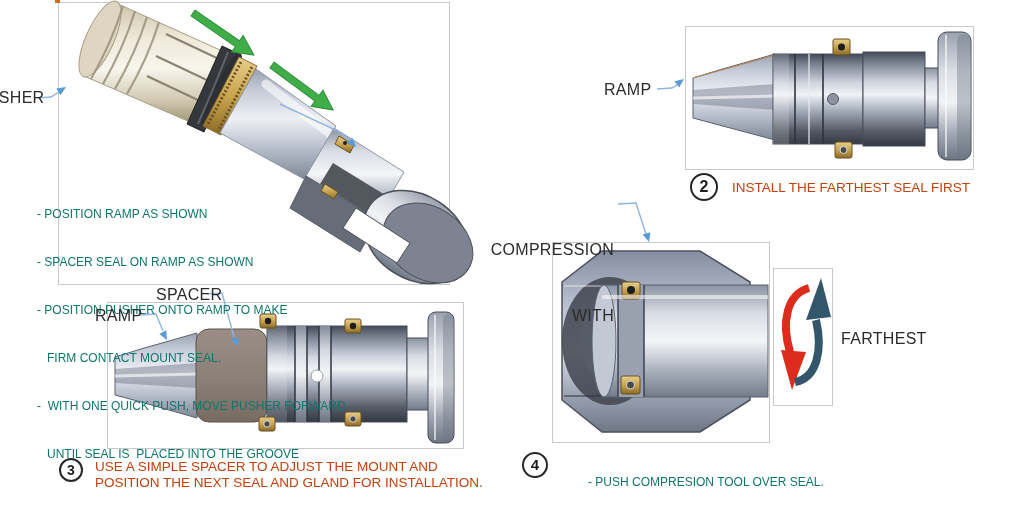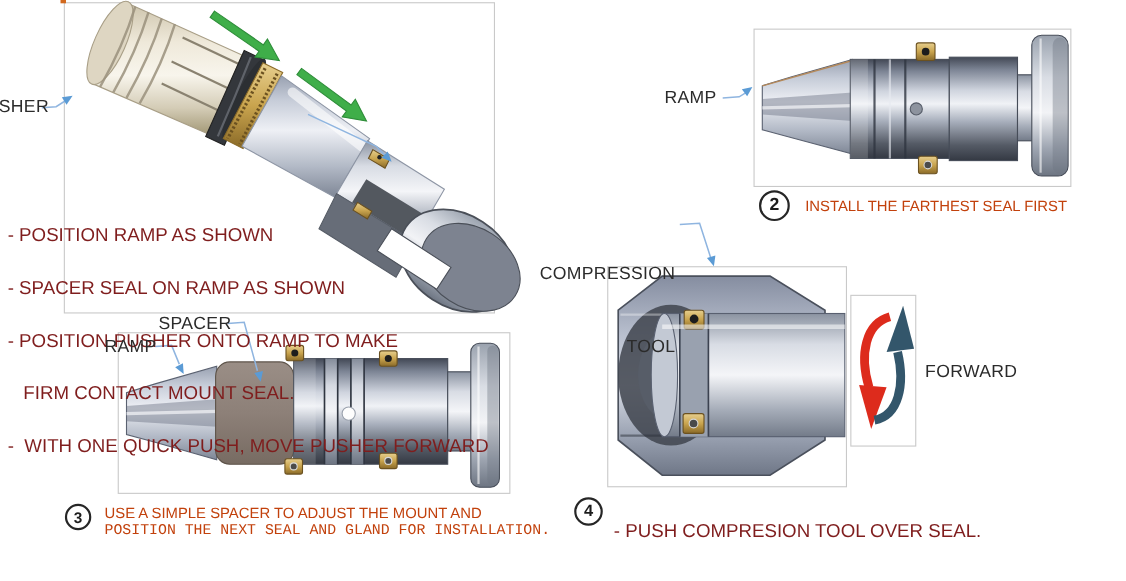--- a/index.html
+++ b/index.html
@@ -1,20 +1,20 @@
 <!DOCTYPE html>
 <html><head>
 <meta charset="utf-8">
 <style>
   html,body{margin:0;padding:0;background:#fff;}
   #stage{position:relative;width:1024px;height:528px;background:#ffffff;overflow:hidden;
          font-family:"Liberation Sans","DejaVu Sans",sans-serif;color:#333;}
   .frame{position:absolute;border:1px solid #c9c9c9;background:#fff;}
   .lbl{position:absolute;font-size:16px;letter-spacing:.3px;color:#2b2b2b;white-space:pre;}
-  .body-txt{position:absolute;font-size:17px;line-height:16px;color:#7f1d1d;white-space:pre;}
+  .body-txt{position:absolute;font-size:12px;line-height:16px;color:#0f766e;white-space:pre;margin-left:30px;}
   .cap{position:absolute;font-size:13.5px;color:#c2410c;white-space:pre;}
   .step{position:absolute;box-sizing:border-box;border:2px solid #262626;border-radius:50%;
         background:#fff;text-align:center;font-weight:bold;color:#1c1c1c;}
   .s2{left:690px;top:173px;width:28px;height:28px;line-height:24px;font-size:16px;}
   .s3{left:59px;top:458px;width:24px;height:24px;line-height:20px;font-size:14px;}
   .s4{left:522px;top:452px;width:26px;height:26px;line-height:22px;font-size:15px;}
   svg{position:absolute;left:0;top:0;}
   .dot{position:absolute;left:55px;top:0;width:5px;height:3px;background:#d2691e;}
 </style>
 </head>
@@ -237,37 +237,38 @@
   </svg>
 
   <div class="lbl" style="left:-24px;top:89px;width:60px;text-align:right;">PUSHER</div>
 
   <div class="body-txt" style="left:7px;top:174px;">
     <div>- POSITION RAMP AS SHOWN</div>
     <div>- SPACER SEAL ON RAMP AS SHOWN</div>
     <div>- POSITION PUSHER ONTO RAMP TO MAKE</div>
     <div>   FIRM CONTACT MOUNT SEAL.</div>
     <div>-  WITH ONE QUICK PUSH, MOVE PUSHER FORWARD</div>
+    <div>   UNTIL SEAL IS  PLACED INTO THE GROOVE</div>
   </div>
 
   <div class="lbl" style="left:604px;top:81px;">RAMP</div>
   <div class="step s2">2</div>
   <div class="cap" style="left:732px;top:180px;">INSTALL THE FARTHEST SEAL FIRST</div>
 
-  <div class="lbl" style="left:144px;top:286px;">SPACER</div>
+  <div class="lbl" style="left:156px;top:286px;">SPACER</div>
   <div class="lbl" style="left:95px;top:307px;">RAMP</div>
   <div class="step s3">3</div>
   <div class="cap" style="left:95px;top:459px;">USE A SIMPLE SPACER TO ADJUST THE MOUNT AND</div>
-  <div class="cap" style="left:95px;top:475px;font-family:Liberation Mono, monospace;">POSITION THE NEXT SEAL AND GLAND FOR INSTALLATION.</div>
+  <div class="cap" style="left:95px;top:475px;">POSITION THE NEXT SEAL AND GLAND FOR INSTALLATION.</div>
 
   <div class="lbl" style="left:490px;top:195px;width:124px;text-align:right;line-height:22px;">
     <div>COMPRESSION</div>
-    <div>TOOL</div>
+    <div>WITH</div>
   </div>
-  <div class="lbl" style="left:841px;top:330px;">FORWARD</div>
+  <div class="lbl" style="left:841px;top:330px;">FARTHEST</div>
   <div class="step s4">4</div>
   <div class="body-txt" style="left:558px;top:445px;line-height:15px;">
     <div>- PUSH COMPRESION TOOL OVER SEAL.</div>
     
     
     
   </div>
 
 </div>
 

